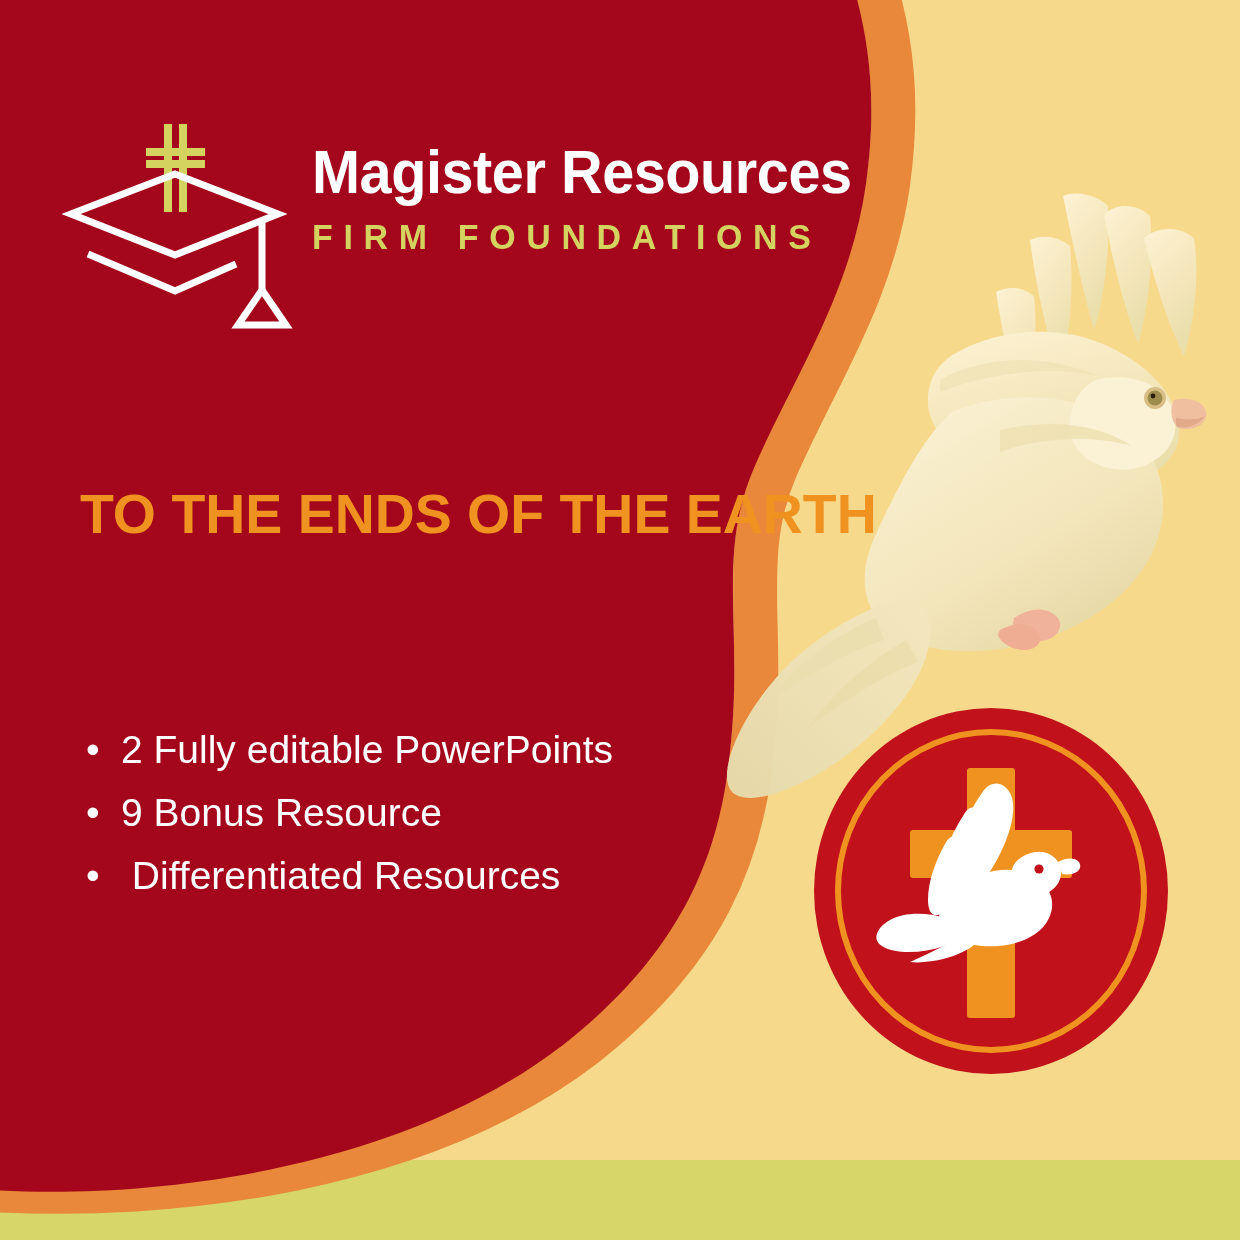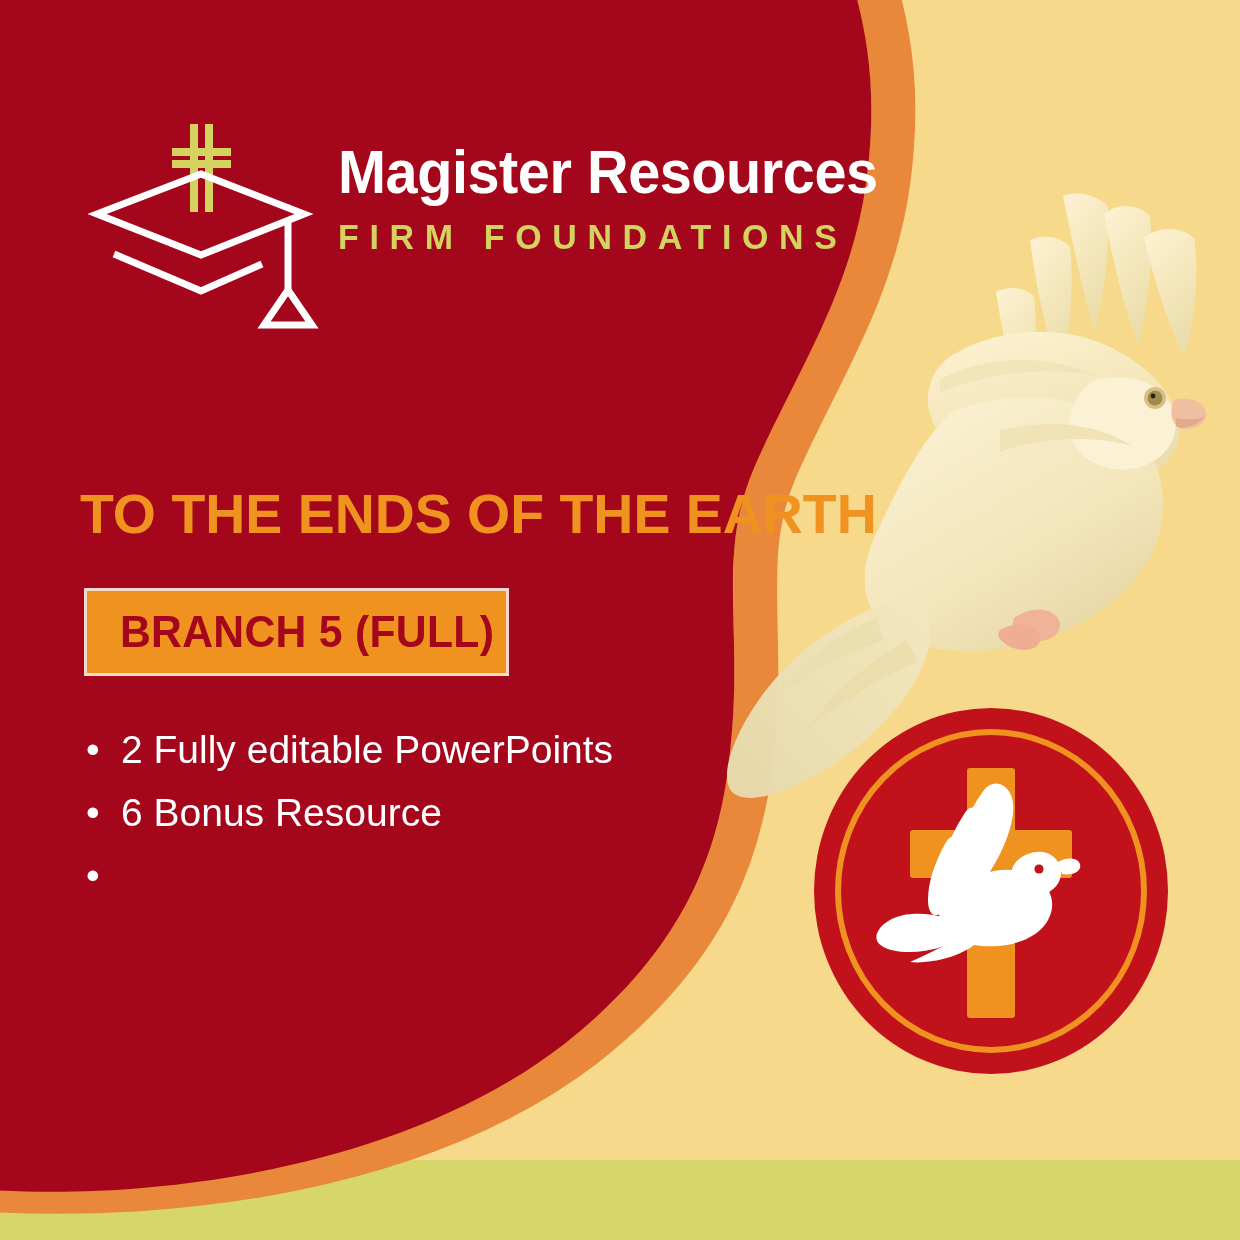--- a/index.html
+++ b/index.html
@@ -16,21 +16,21 @@
     overflow:hidden;
   }
 
   
   .layer { position:absolute; left:0; top:0; width:1240px; height:1240px; }
   .bgsvg { display:block; }
 
   
   #logo-block {
     position:absolute;
-    left:88px; top:112px;
+    left:62px; top:112px;
     width:820px; height:240px;
     z-index:20;
   }
   #logo-mark {
     position:absolute; left:0; top:0;
     width:235px; height:235px;
   }
   #brand-text {
     position:absolute;
     left:250px; top:28px;
@@ -266,35 +266,33 @@
     </svg>
 
     <div id="brand-text">
       <div id="brand-name">Magister Resources</div>
       <div id="brand-tagline">FIRM FOUNDATIONS</div>
     </div>
   </div>
 
   <div id="headline">TO THE ENDS OF THE EARTH</div>
 
-  <div id="badge">
-    <span id="badge-label">BRANCH 5 (FULL)</span>
-  </div>
 
   <ul id="features">
     <li>
       <span class="bullet-dot">•</span>
       <span>2 Fully editable PowerPoints</span>
     </li>
     <li>
       <span class="bullet-dot">•</span>
-      <span>6 Bonus Resource</span>
+      <span>9 Bonus Resource</span>
     </li>
     <li>
       <span class="bullet-dot">•</span>
+      <span> Differentiated Resources</span>
     </li>
   </ul>
 
   <svg id="emblem" viewBox="0 0 358 370" xmlns="http://www.w3.org/2000/svg">
 
     <ellipse cx="179" cy="185" rx="177" ry="183" fill="#C1121C"></ellipse>
 
     <ellipse cx="179" cy="185" rx="153" ry="159" fill="none" stroke="#F0921F" stroke-width="6"></ellipse>
 
     <g fill="#F0921F">

